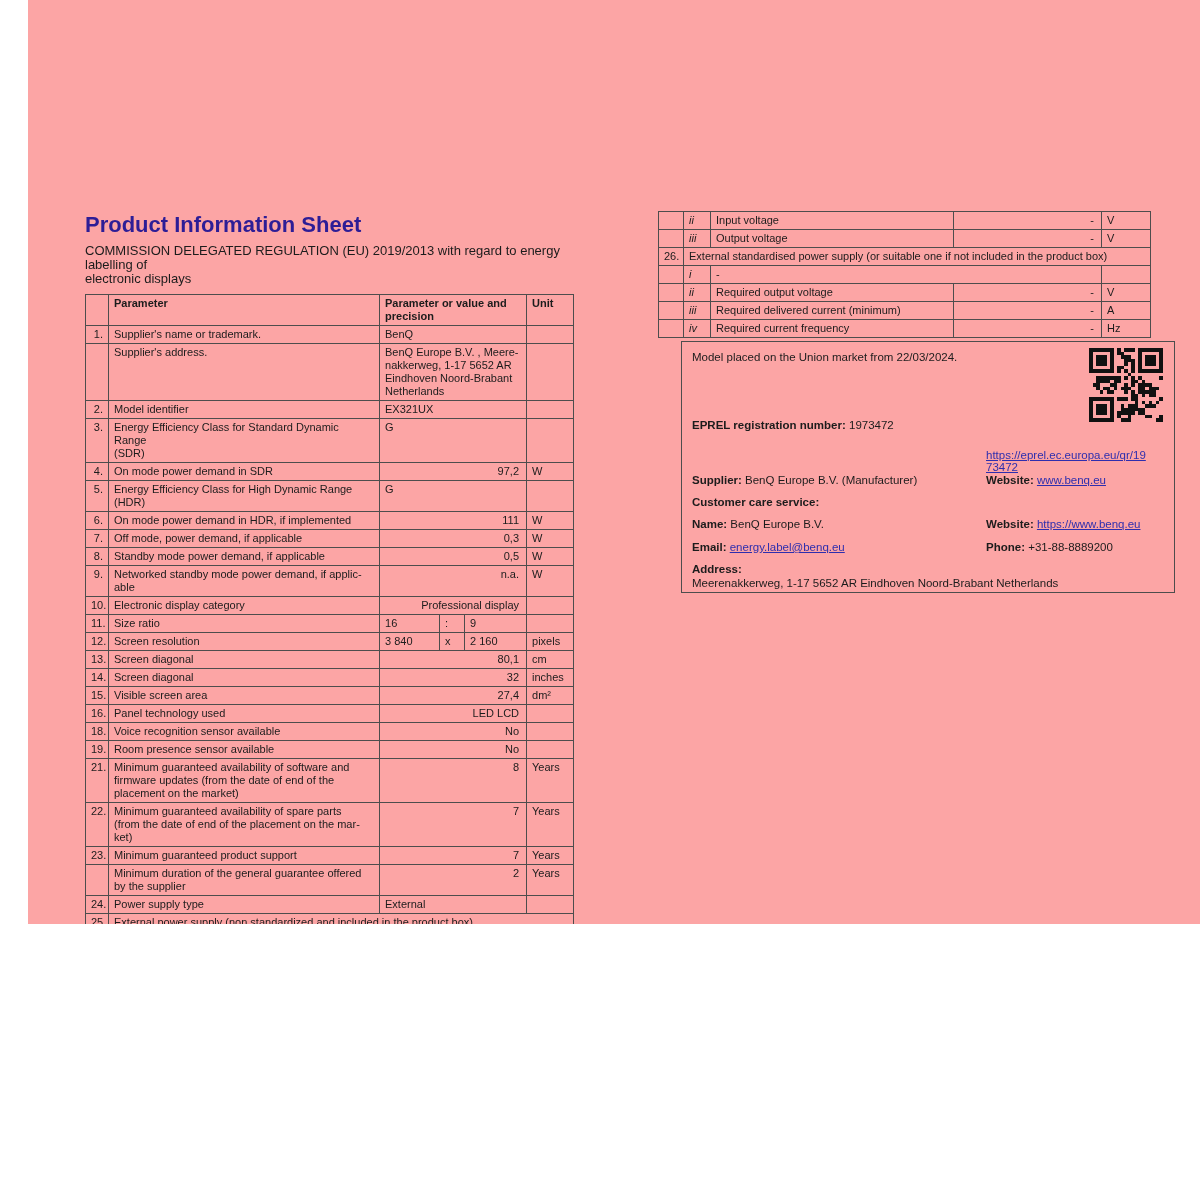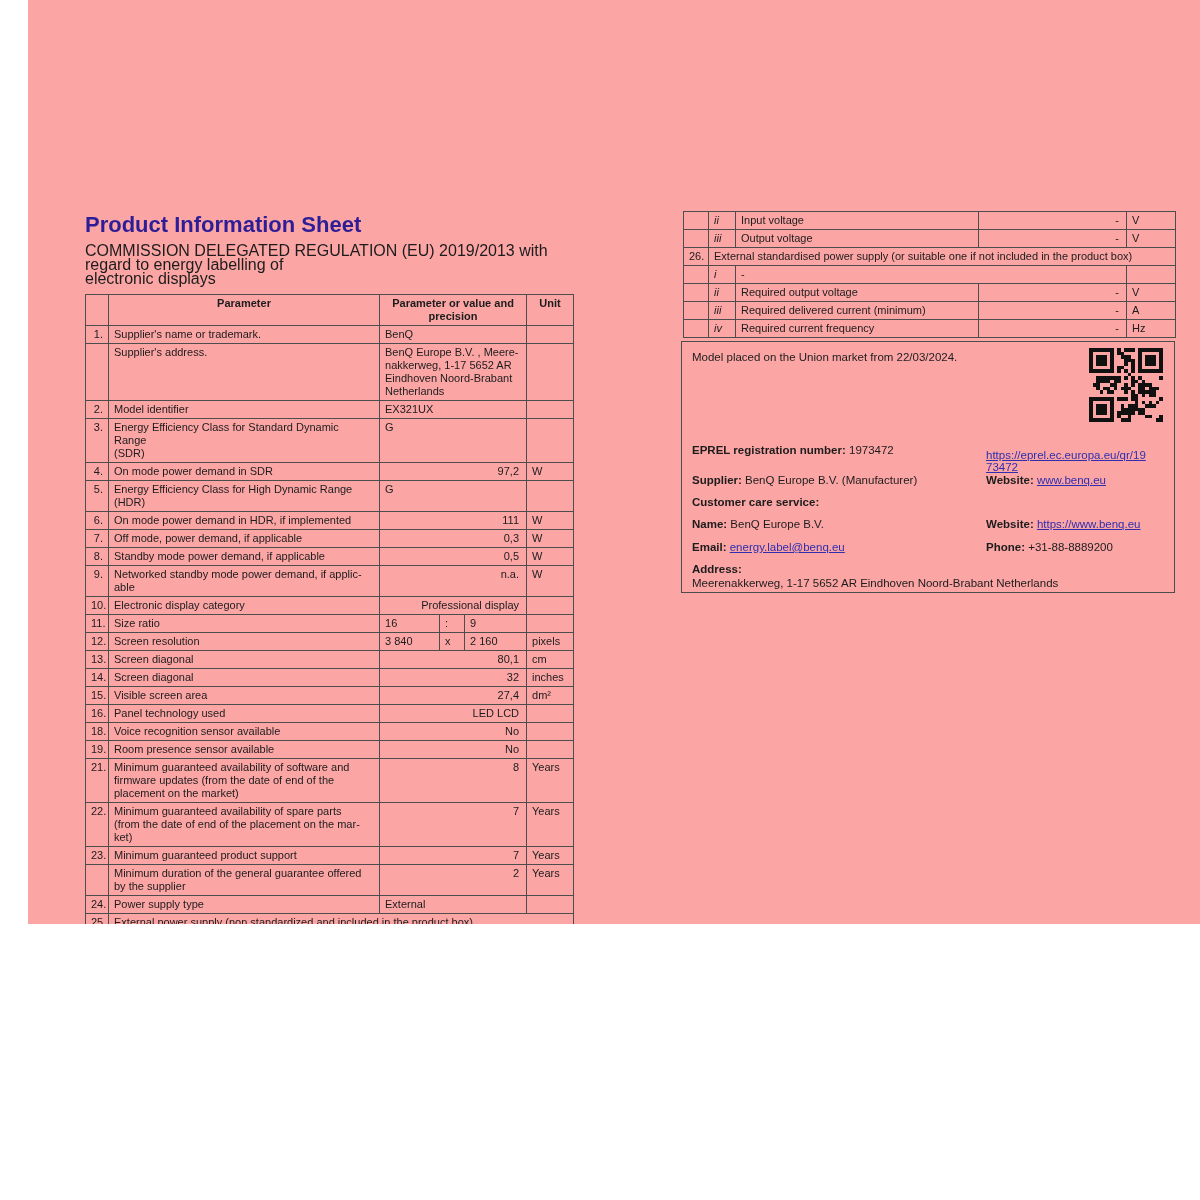--- a/index.html
+++ b/index.html
@@ -3,29 +3,29 @@
 <meta charset="utf-8">
 <style>
   * { margin:0; padding:0; box-sizing:border-box; }
   html,body { background:#ffffff; }
   body { font-family:"Liberation Sans", sans-serif; color:#1c1c1c; }
   #canvas { position:relative; width:1200px; height:924px; background:#fca5a5; overflow:hidden;margin-left:28px; }
 
   
   #page1 { position:absolute; left:57px; top:212px; width:488px; }
   .doc-title { font-size:22px; font-weight:bold; color:#2d1d96; line-height:26px; letter-spacing:0; }
-  .doc-subtitle { font-size:16px; line-height:14px; margin-top:6px; white-space:pre-line; }
+  .doc-subtitle { font-size:13px; line-height:14px; margin-top:6px; white-space:pre-line; }
 
   table.sheet { border-collapse:collapse; table-layout:fixed; width:488px; margin-top:8px;
                 font-size:11px; line-height:13px; }
-  table.sheet2 { position:absolute; left:655px; top:211px; width:492px; border-collapse:collapse;
+  table.sheet2 { position:absolute; left:630px; top:211px; width:492px; border-collapse:collapse;
                  table-layout:fixed; font-size:11px; line-height:13px; }
   table.sheet td, table.sheet th, table.sheet2 td, table.sheet2 th {
       border:1px solid #4d4d4d; vertical-align:top; padding:2px 5px; height:17px; overflow:hidden; }
-  th { text-align:center; font-weight:bold; white-space:pre-line; }
+  th { text-align:left; font-weight:bold; white-space:pre-line; }
   td.num { text-align:right; padding-right:4px; }
   td.roman { font-style:italic; padding-left:6px; }
   td.label { text-align:left; }
   td.value.left { text-align:left; }
   td.value.right { text-align:right; padding-right:7px; }
   td.value.center { text-align:left; }
   td.unit { text-align:left; }
   .pre { white-space:pre-line; }
 
   
@@ -519,21 +519,21 @@
         <rect x="4" y="20" width="1" height="1" fill="#111"></rect>
         <rect x="5" y="20" width="1" height="1" fill="#111"></rect>
         <rect x="6" y="20" width="1" height="1" fill="#111"></rect>
         <rect x="9" y="20" width="1" height="1" fill="#111"></rect>
         <rect x="10" y="20" width="1" height="1" fill="#111"></rect>
         <rect x="11" y="20" width="1" height="1" fill="#111"></rect>
         <rect x="19" y="20" width="1" height="1" fill="#111"></rect>
         <rect x="20" y="20" width="1" height="1" fill="#111"></rect>
       </svg>
 
-    <div class="iline" style="top:102px">
+    <div class="iline" style="top:77px">
       <span class="ilabel">EPREL registration number:</span>
       <span>1973472</span>
     </div>
     <div class="iline rcol" style="top:95px; white-space:pre-line; width:180px">
       <a href="#" class="doclink linkwrap">https://eprel.ec.europa.eu/qr/19
 73472</a>
     </div>
 
     <div class="iline" style="top:132px">
       <span class="ilabel">Supplier:</span>

